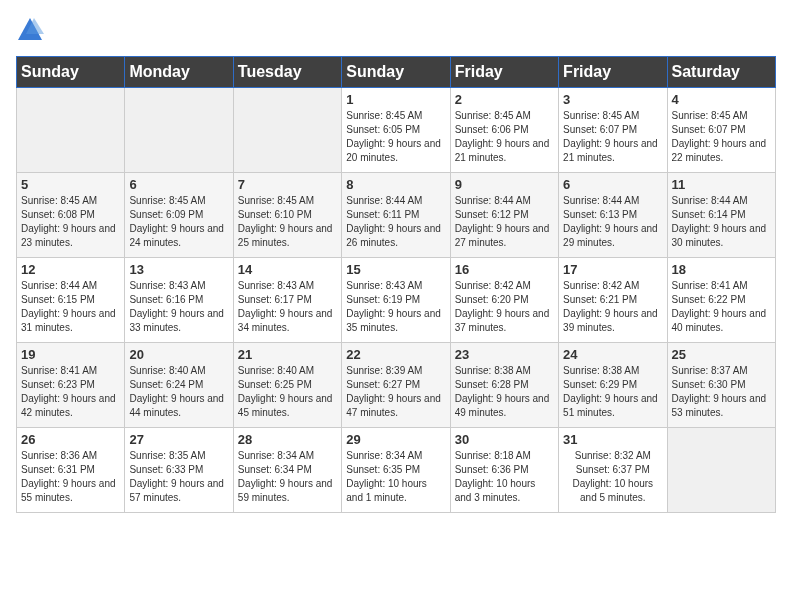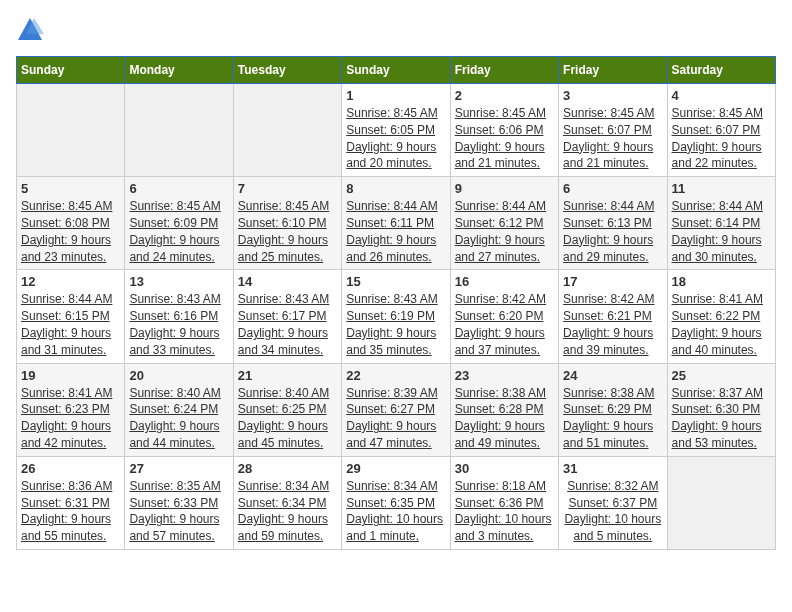--- a/index.html
+++ b/index.html
@@ -41,47 +41,46 @@
     .location {
       font-size: 14px;
       color: #555;
     }
     table {
       width: 100%;
       border-collapse: collapse;
       font-size: 11px;
     }
     thead tr th {
-      background-color: #4d7c0f;
+      background-color: #404040;
       color: #fff;
       padding: 6px 4px;
       text-align: left;
-      font-size: 12px;
+      font-size: 16px;
       font-weight: bold;
       border: 1px solid #2e6cc7;
     }
     tbody tr td {
       border: 1px solid #ccc;
       vertical-align: top;
       padding: 4px;
       min-height: 80px;
       height: 85px;
       width: 108px;
     }
     .day-num {
       font-size: 13px;
       font-weight: bold;
       color: #333;
       margin-bottom: 2px;
     }
     .day-info {
-      font-size: 12px;
+      font-size: 10px;
       color: #333;
       line-height: 1.4;
-      text-decoration: underline;
     }
     .empty-cell { background: #f9f9f9; }
     tbody tr:nth-child(odd) td { background: #fff; }
     tbody tr:nth-child(even) td { background: #f5f5f5; }
     .empty-cell { background: #f0f0f0 !important; }
   </style>
 </head>
 <body>
 
 <div class="header">

